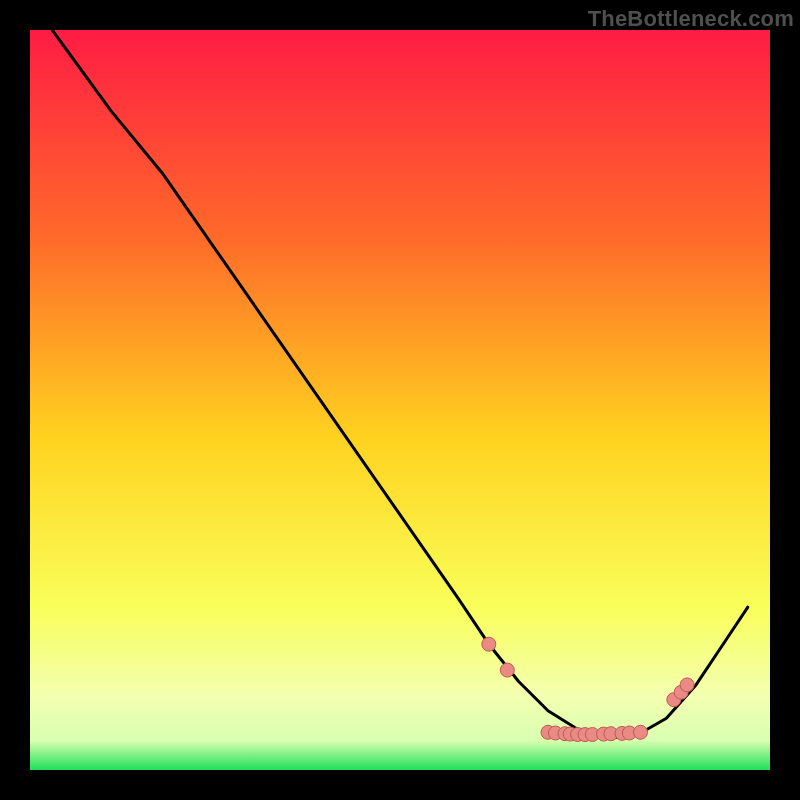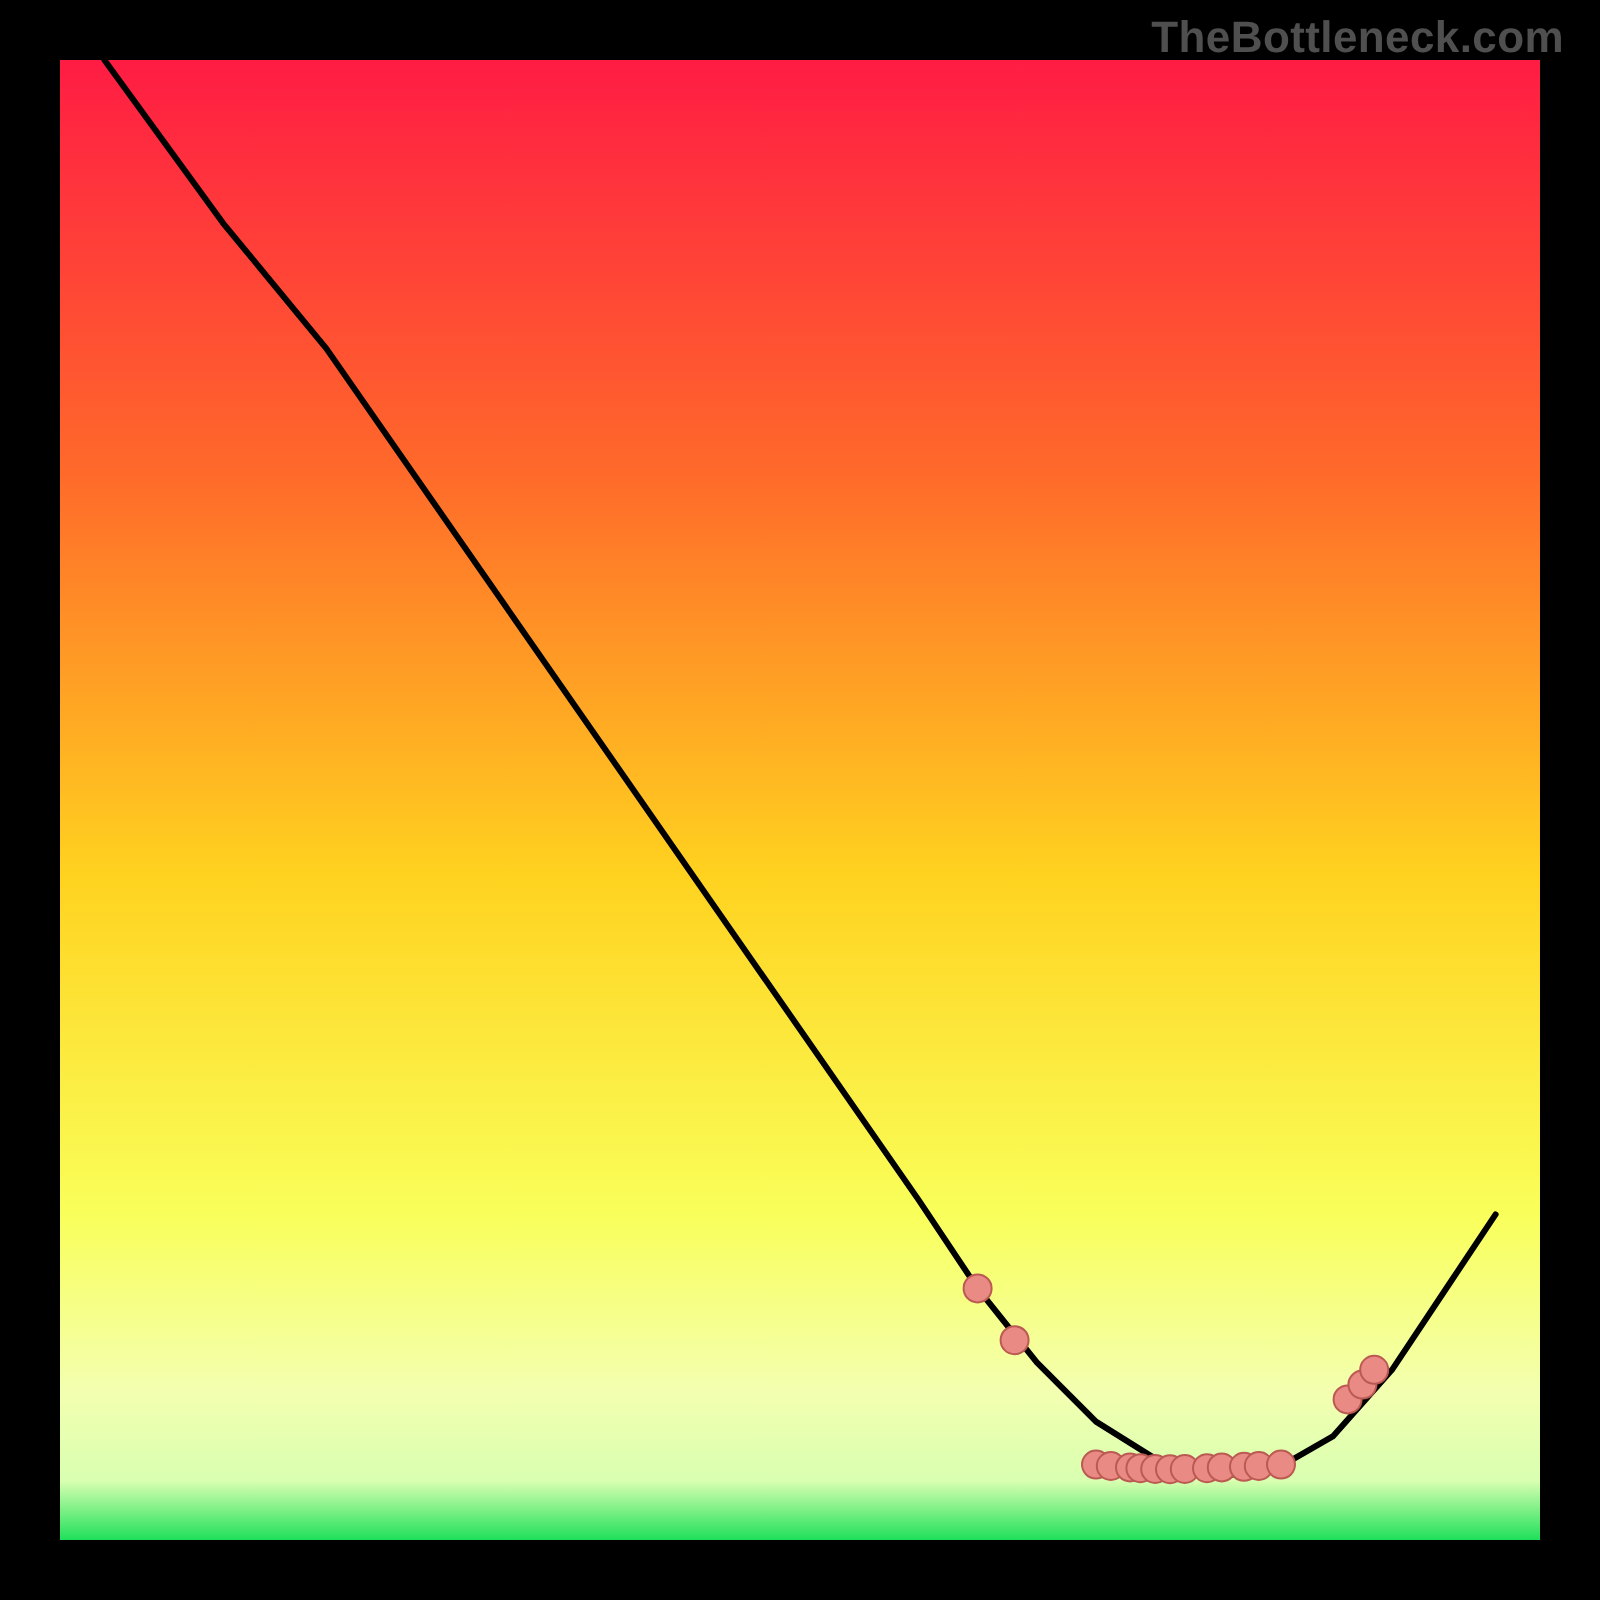--- a/index.html
+++ b/index.html
@@ -20,21 +20,21 @@
   .plot {
     position: absolute;
     left: 30px;
     top: 30px;
     width: 740px;
     height: 740px;
   }
   .watermark {
     position: absolute;
     top: 6px;
-    right: 18px;
+    right: 6px;
     color: #4f4f4f;
     font-size: 22px;
     font-weight: 600;
     letter-spacing: 0.2px;
     user-select: none;
   }
   svg { display: block; }
 </style>
 </head>
 <body>

